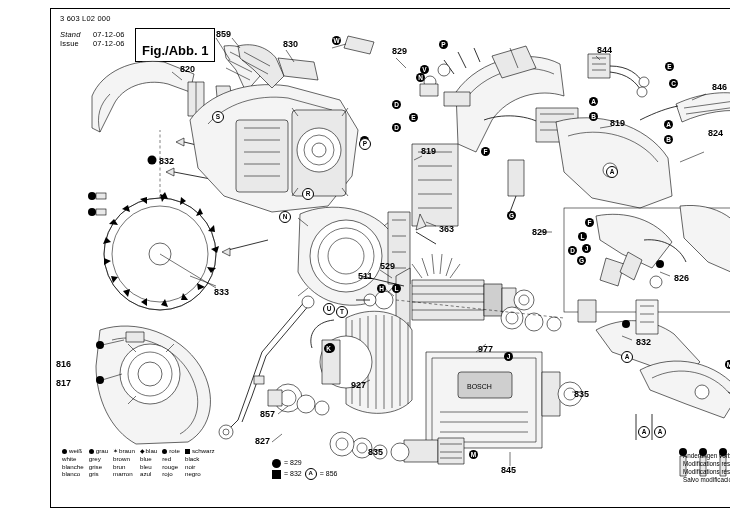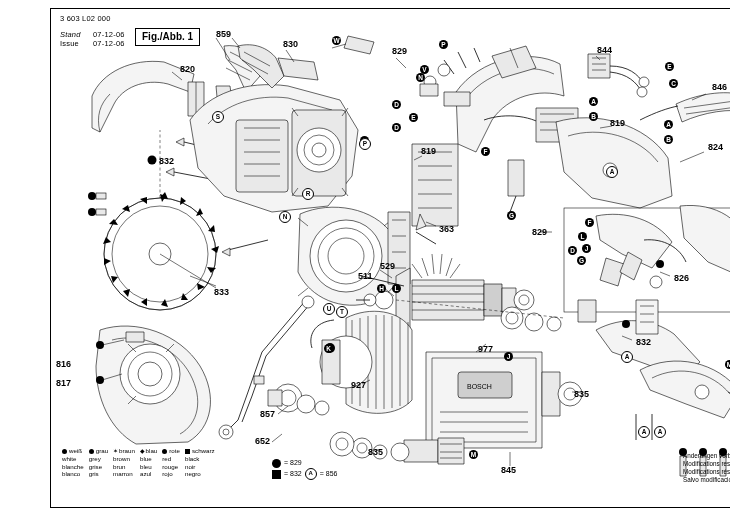--- a/index.html
+++ b/index.html
@@ -3,21 +3,21 @@
 <meta charset="utf-8">
 <style>
   html,body{margin:0;padding:0;background:#fff;}
   body{width:730px;height:516px;font-family:"Liberation Sans",sans-serif;color:#000;}
   #sheet{position:relative;width:730px;height:516px;overflow:hidden;background:#fff;margin-left:40px;}
   #frame{position:absolute;left:10px;top:8px;width:710px;height:500px;border:1px solid #000;box-sizing:border-box;}
   .hdr{position:absolute;font-size:7.5px;line-height:9px;letter-spacing:.2px;}
   #hdr-code{left:20px;top:14px;font-size:7.5px;}
   #hdr-stand{left:20px;top:30px;font-style:italic;}
   #hdr-issue{left:20px;top:39px;}
-  #figbox{position:absolute;left:95px;top:28px;border:1.4px solid #000;padding:2px 6px 3px 6px;font-size:10px;font-weight:bold;background:#fff;}
+  #figbox{position:absolute;left:95px;top:28px;border:1.4px solid #000;padding:14px 6px 3px 6px;font-size:13px;font-weight:bold;background:#fff;}
   .lbl{position:absolute;font-size:9px;font-weight:bold;font-family:"Liberation Sans",sans-serif;}
   .bullet{position:absolute;width:9px;height:9px;border-radius:50%;background:#000;color:#fff;font-size:6.5px;font-weight:bold;text-align:center;line-height:9px;font-family:"Liberation Sans",sans-serif;}
   .ring{position:absolute;width:10px;height:10px;border-radius:50%;border:1.2px solid #000;background:#fff;color:#000;font-size:6.5px;font-weight:bold;text-align:center;line-height:9px;}
   #legend{position:absolute;left:22px;top:447px;font-size:6.2px;line-height:7.6px;}
   #legend table{border-collapse:collapse;}
   #legend td{padding:0 5px 0 0;white-space:nowrap;font-size:6.2px;line-height:7.6px;}
   .lg-dot{display:inline-block;width:5px;height:5px;border-radius:50%;background:#000;margin-right:2px;vertical-align:middle;}
   .lg-star{display:inline-block;margin-right:1px;vertical-align:middle;font-size:6px;}
   .lg-dia{display:inline-block;margin-right:1px;vertical-align:middle;font-size:6px;}
   .lg-sq{display:inline-block;width:5px;height:5px;background:#000;margin-right:2px;vertical-align:middle;}
@@ -303,38 +303,38 @@
     <line class="ln" x1="572" y1="126" x2="560" y2="128"></line>
   </svg>
 
   <div class="lbl" style="left:176px;top:29px">859</div>
   <div class="lbl" style="left:243px;top:39px">830</div>
   <div class="lbl" style="left:352px;top:46px">829</div>
   <div class="lbl" style="left:557px;top:45px">844</div>
   <div class="lbl" style="left:140px;top:64px">820</div>
   <div class="lbl" style="left:672px;top:82px">846</div>
   <div class="lbl" style="left:570px;top:118px">819</div>
-  <div class="lbl" style="left:668px;top:142px">824</div>
+  <div class="lbl" style="left:668px;top:128px">824</div>
   <div class="lbl" style="left:119px;top:156px">832</div>
   <div class="lbl" style="left:381px;top:146px">819</div>
   <div class="lbl" style="left:399px;top:224px">363</div>
   <div class="lbl" style="left:492px;top:227px">829</div>
   <div class="lbl" style="left:634px;top:273px">826</div>
   <div class="lbl" style="left:174px;top:287px">833</div>
   <div class="lbl" style="left:318px;top:271px">511</div>
   <div class="lbl" style="left:340px;top:261px">529</div>
   <div class="lbl" style="left:596px;top:337px">832</div>
   <div class="lbl" style="left:16px;top:359px">816</div>
   <div class="lbl" style="left:16px;top:378px">817</div>
   <div class="lbl" style="left:438px;top:344px">977</div>
   <div class="lbl" style="left:534px;top:389px">835</div>
   <div class="lbl" style="left:692px;top:385px">825</div>
   <div class="lbl" style="left:311px;top:380px">927</div>
   <div class="lbl" style="left:220px;top:409px">857</div>
-  <div class="lbl" style="left:215px;top:436px">652</div>
+  <div class="lbl" style="left:215px;top:436px">827</div>
   <div class="lbl" style="left:328px;top:447px">835</div>
   <div class="lbl" style="left:461px;top:465px">845</div>
 
   <div class="bullet" style="left:292px;top:36px">W</div>
   <div class="bullet" style="left:399px;top:40px">P</div>
   <div class="bullet" style="left:376px;top:73px">N</div>
   <div class="bullet" style="left:380px;top:65px">V</div>
   <div class="bullet" style="left:625px;top:62px">E</div>
   <div class="bullet" style="left:629px;top:79px">C</div>
   <div class="bullet" style="left:549px;top:97px">A</div>

